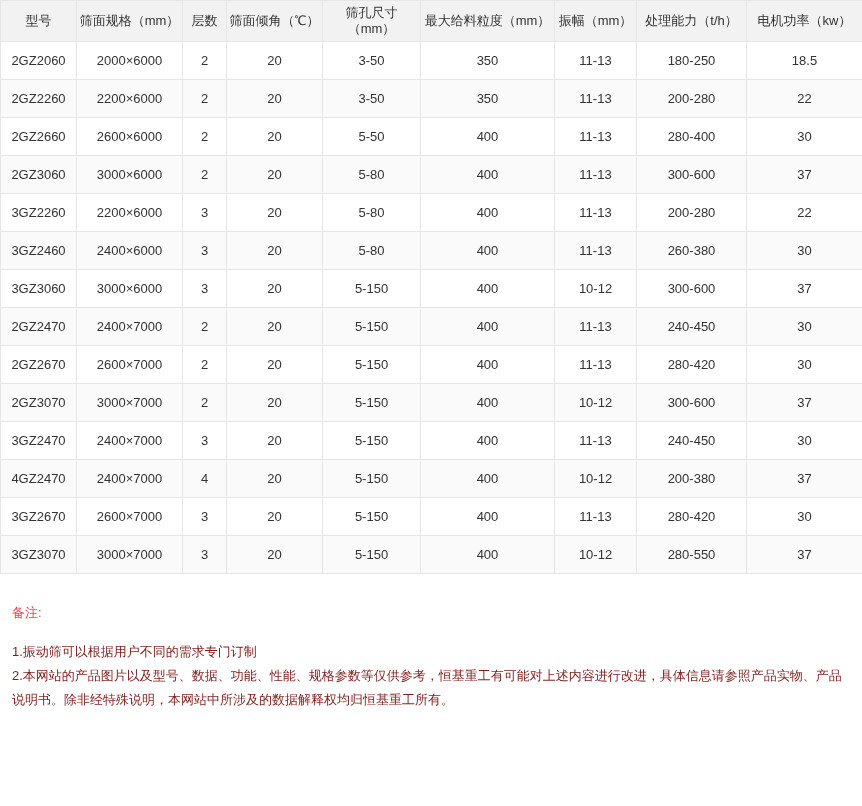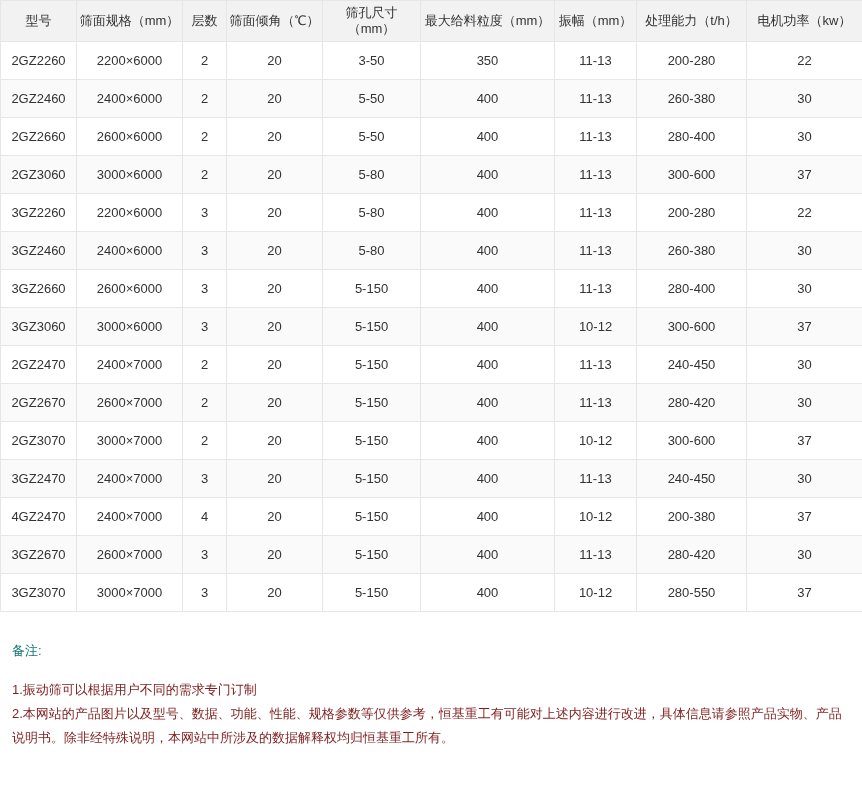--- a/index.html
+++ b/index.html
@@ -59,21 +59,21 @@
   col.c7 { width: 110px; }
   col.c8 { width: 116px; }
 
   .notes {
     margin: 0;
     padding: 30px 12px 0 12px;
     box-sizing: border-box;
   }
   .notes-title {
     font-size: 13px;
-    color: #0f766e;
+    color: #ef4444;
     margin-bottom: 18px;
   }
   .note-line {
     font-size: 13px;
     color: #7f1d1d;
     line-height: 24px;
   }
 </style>
 </head>
 <body>
@@ -100,42 +100,42 @@
         <th>筛面倾角（℃）</th>
         <th>筛孔尺寸（mm）</th>
         <th>最大给料粒度（mm）</th>
         <th>振幅（mm）</th>
         <th>处理能力（t/h）</th>
         <th>电机功率（kw）</th>
       </tr>
     </thead>
     <tbody>
       <tr>
+        <td>2GZ2060</td>
+        <td>2000×6000</td>
+        <td>2</td>
+        <td>20</td>
+        <td>3-50</td>
+        <td>350</td>
+        <td>11-13</td>
+        <td>180-250</td>
+        <td>18.5</td>
+      </tr>
+      <tr>
         <td>2GZ2260</td>
         <td>2200×6000</td>
         <td>2</td>
         <td>20</td>
         <td>3-50</td>
         <td>350</td>
         <td>11-13</td>
         <td>200-280</td>
         <td>22</td>
       </tr>
       <tr>
-        <td>2GZ2460</td>
-        <td>2400×6000</td>
-        <td>2</td>
-        <td>20</td>
-        <td>5-50</td>
-        <td>400</td>
-        <td>11-13</td>
-        <td>260-380</td>
-        <td>30</td>
-      </tr>
-      <tr>
         <td>2GZ2660</td>
         <td>2600×6000</td>
         <td>2</td>
         <td>20</td>
         <td>5-50</td>
         <td>400</td>
         <td>11-13</td>
         <td>280-400</td>
         <td>30</td>
       </tr>
@@ -163,31 +163,20 @@
       </tr>
       <tr>
         <td>3GZ2460</td>
         <td>2400×6000</td>
         <td>3</td>
         <td>20</td>
         <td>5-80</td>
         <td>400</td>
         <td>11-13</td>
         <td>260-380</td>
-        <td>30</td>
-      </tr>
-      <tr>
-        <td>3GZ2660</td>
-        <td>2600×6000</td>
-        <td>3</td>
-        <td>20</td>
-        <td>5-150</td>
-        <td>400</td>
-        <td>11-13</td>
-        <td>280-400</td>
         <td>30</td>
       </tr>
       <tr>
         <td>3GZ3060</td>
         <td>3000×6000</td>
         <td>3</td>
         <td>20</td>
         <td>5-150</td>
         <td>400</td>
         <td>10-12</td>

